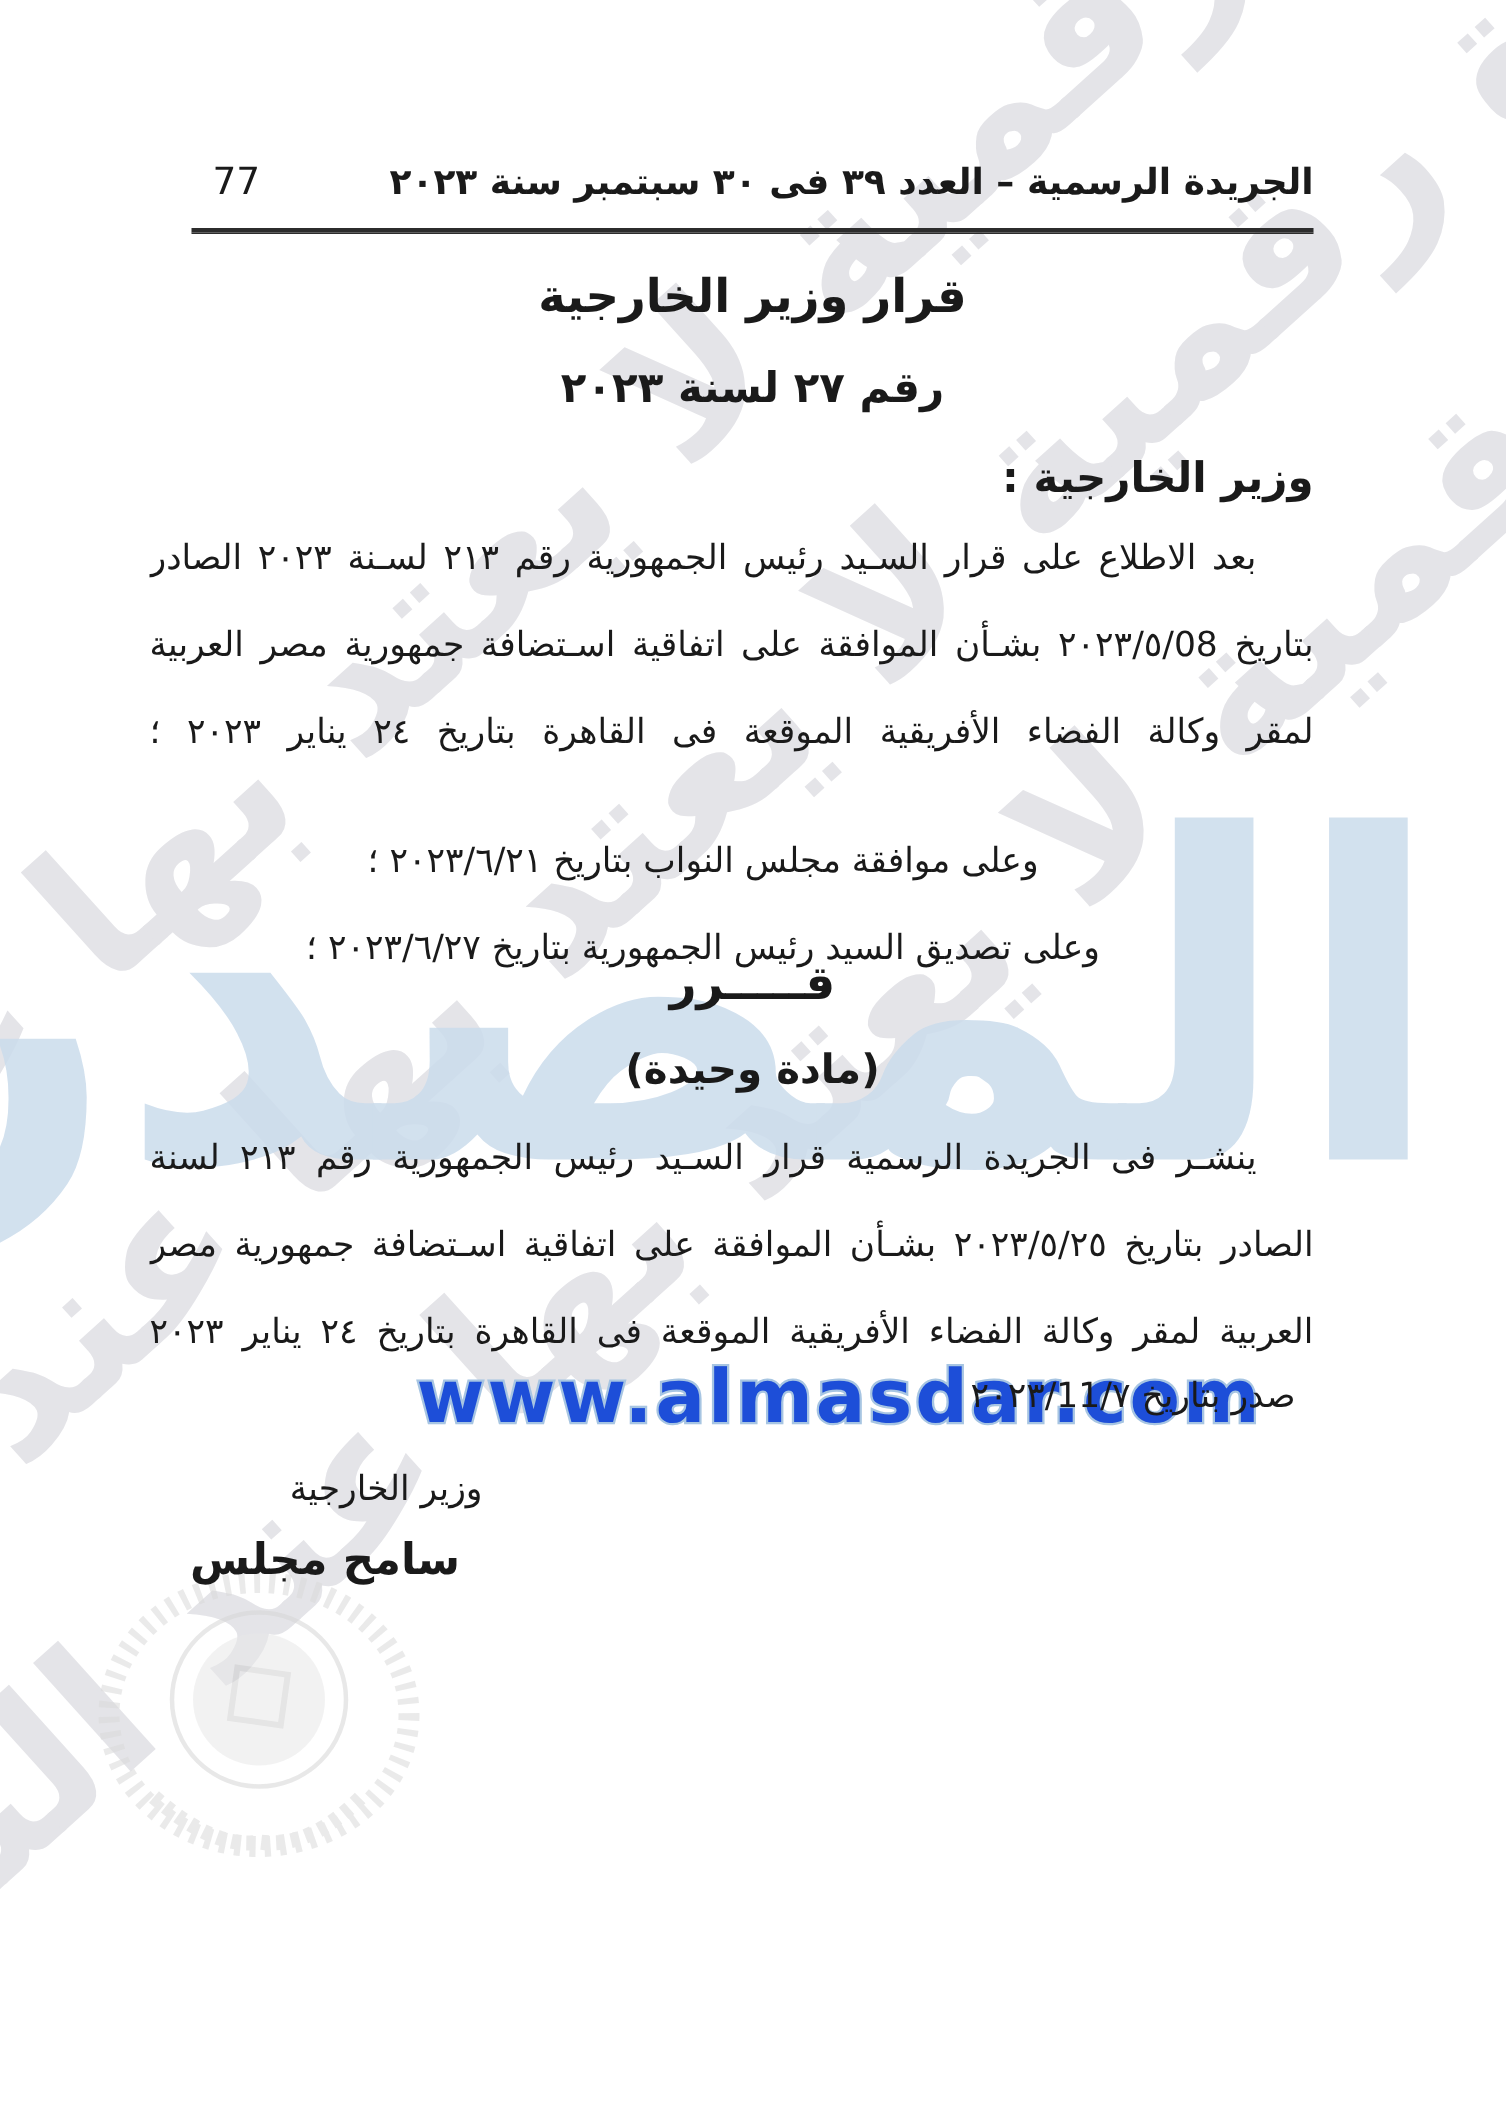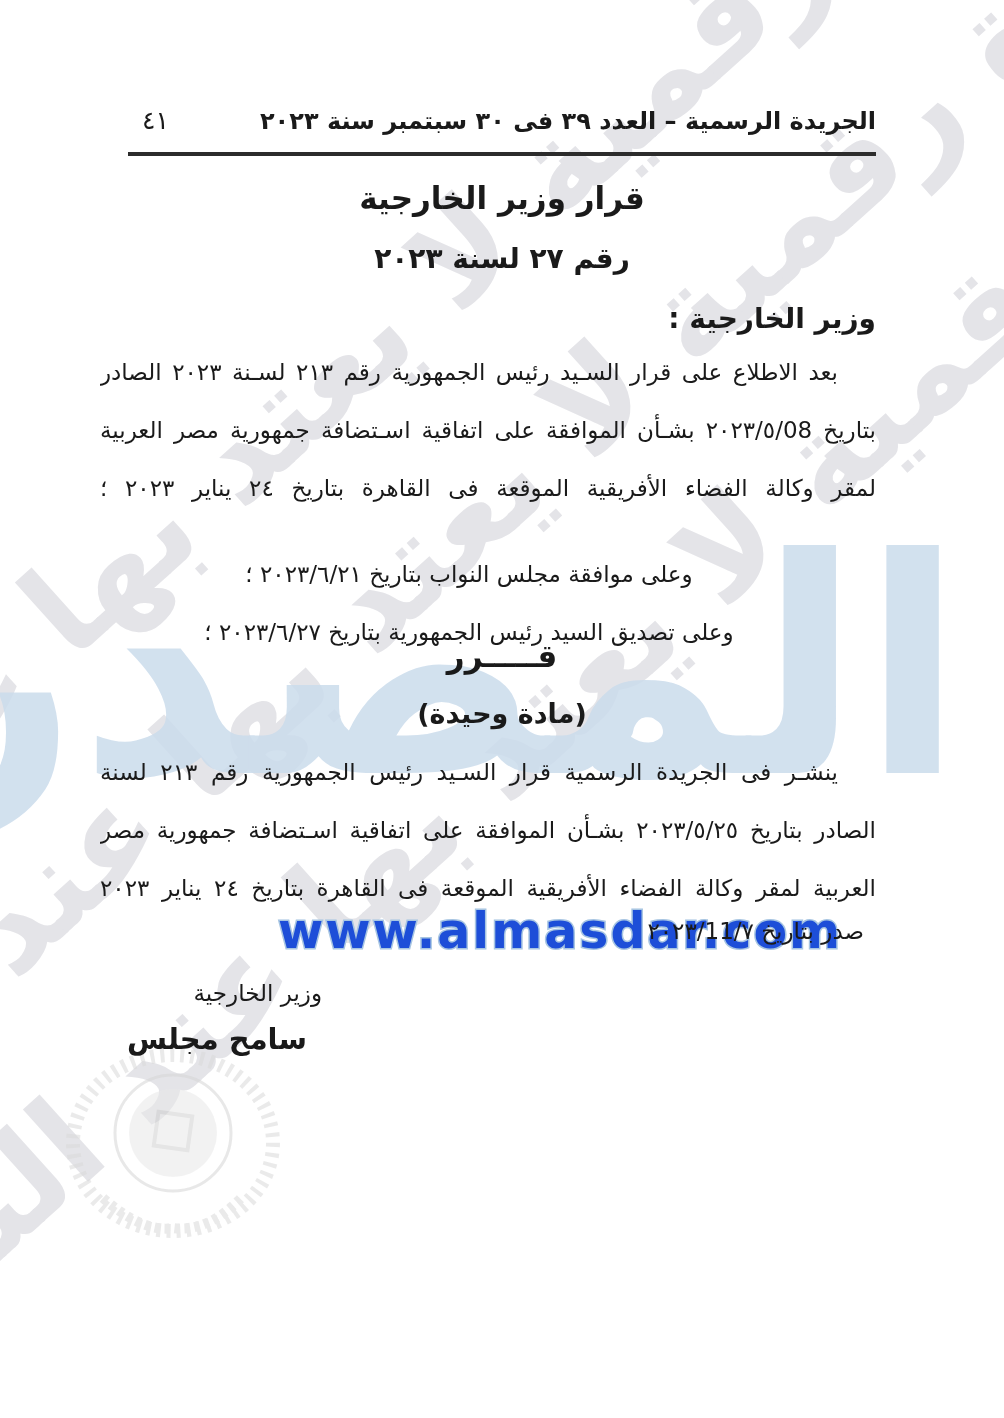--- a/index.html
+++ b/index.html
@@ -127,21 +127,21 @@
       <path d="M55 150 Q95 185 125 180 Q160 185 195 148" fill="none" stroke="#dadada" stroke-width="10" stroke-dasharray="5 5"></path>
     </svg>
   </div>
 
   <div class="wm-url">www.almasdar.com</div>
 
   <div class="content">
 
     <div class="abs header-row">
       <span class="header-title">الجريدة الرسمية – العدد ٣٩ فى ٣٠ سبتمبر سنة ٢٠٢٣</span>
-      <span class="page-num">٤١</span>
+      <span class="page-num">77</span>
     </div>
 
     <div class="abs rule"></div>
 
     <div class="abs centered decree-title">قرار وزير الخارجية</div>
     <div class="abs centered decree-number">رقم ٢٧ لسنة ٢٠٢٣</div>
 
     <div class="abs issuer-heading">وزير الخارجية :</div>
 
     <div class="abs bodyline jline indent pl1">بعد الاطلاع على قرار السـيد رئيس الجمهورية رقم ٢١٣ لسـنة ٢٠٢٣ الصادر</div>

